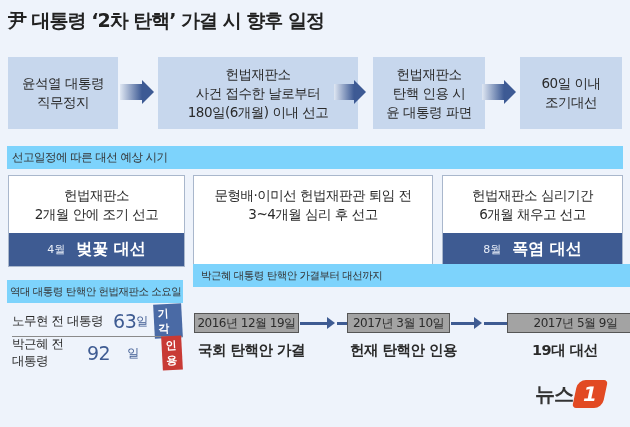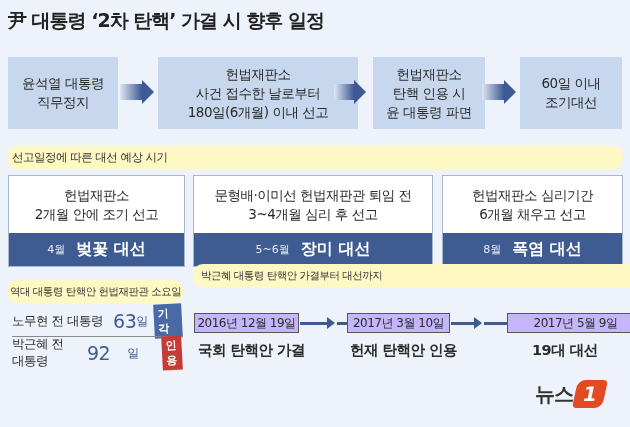--- a/index.html
+++ b/index.html
@@ -29,23 +29,23 @@
     height: 16px;
     background: linear-gradient(to right, #dfe7f3, #3d5a94);
   }
   .arrow .head {
     width: 0; height: 0;
     border-top: 12px solid transparent; border-bottom: 12px solid transparent;
     border-left: 12px solid #3d5a94;
   }
   .section-bar {
     position: absolute; height: 23px;
-    background: #fef9c3;
+    background: #7dd3fc;
     font-size: 11.5px; color: #333; letter-spacing: -0.5px;
-    display: flex; align-items: center; padding-left: 5px; border-radius: 10px;
+    display: flex; align-items: center; padding-left: 5px;
   }
   .scen {
     position: absolute; top: 175px; height: 92px;
     border: 1px solid #a9b7cc; background: #fff;
   }
   .scen .desc {
     height: 57px; display: flex; align-items: center; justify-content: center;
     text-align: center; font-size: 13.5px; line-height: 19px; color: #2a2a2a;
     white-space: pre-line; letter-spacing: -0.5px;
   }
@@ -62,21 +62,21 @@
   .hist-row .who { width: 104px; padding-left: 5px; }
   .hist-row .days { font-size: 19px; color: #3e5b92; width: 30px; text-align: right; }
   .hist-row .unit { font-size: 12px; color: #3e5b92; margin-right: 6px; }
   .hist-row .stamp {
     color: #fff; font-size: 11px; padding: 2px 4px; font-weight: bold;
     transform: rotate(-3deg);
   }
   .divider { position: absolute; left: 12px; width: 170px; height: 1px; background: #8a8a8a; }
   .tl-date {
     position: absolute; top: 313px; height: 20px;
-    border: 1px solid #555; background: #c4b5fd;
+    border: 1px solid #555; background: #a3a3a3;
     font-size: 12px; display: flex; align-items: center; justify-content: center;
     letter-spacing: -0.5px;
   }
   .tl-line { position: absolute; top: 322px; height: 3px; background: #3e5b92; }
   .tl-head {
     position: absolute; top: 317px; width: 0; height: 0;
     border-top: 6px solid transparent; border-bottom: 6px solid transparent;
     border-left: 8px solid #3e5b92;
   }
   .tl-label {
@@ -128,35 +128,31 @@
   <div class="desc">헌법재판소
 2개월 안에 조기 선고</div>
   <div class="label">
     <span class="month">4월</span>
     <span class="name">벚꽃 대선</span>
   </div>
 </div>
 <div class="scen" style="left:193px;width:240px;">
   <div class="desc">문형배·이미선 헌법재판관 퇴임 전
 3~4개월 심리 후 선고</div>
-  <div class="label">
-    <span class="month">5~6월</span>
-    <span class="name">장미 대선</span>
-  </div>
 </div>
 <div class="scen" style="left:442px;width:181px;">
   <div class="desc">헌법재판소 심리기간
 6개월 채우고 선고</div>
   <div class="label">
     <span class="month">8월</span>
     <span class="name">폭염 대선</span>
   </div>
 </div>
 
-<div class="section-bar" style="left:7px;top:280px;width:176px;font-size:10.5px;padding-left:3px;">역대 대통령 탄핵안 헌법재판관 소요일</div>
+<div class="section-bar" style="left:7px;top:280px;width:176px;font-size:10.5px;padding-left:3px;">역대 대통령 탄핵안 헌법재판소 소요일</div>
 <div class="hist-row" style="top:306px;">
   <span class="who">노무현 전 대통령</span>
   <span class="days">63</span>
   <span class="unit">일</span>
   <span class="stamp" style="background:#4a6aa5;">기각</span>
 </div>
 <div class="divider" style="top:336px;"></div>
 <div class="hist-row" style="top:338px;gap:17px;">
   <span class="who">박근혜 전 대통령</span>
   <span class="days">92</span>

